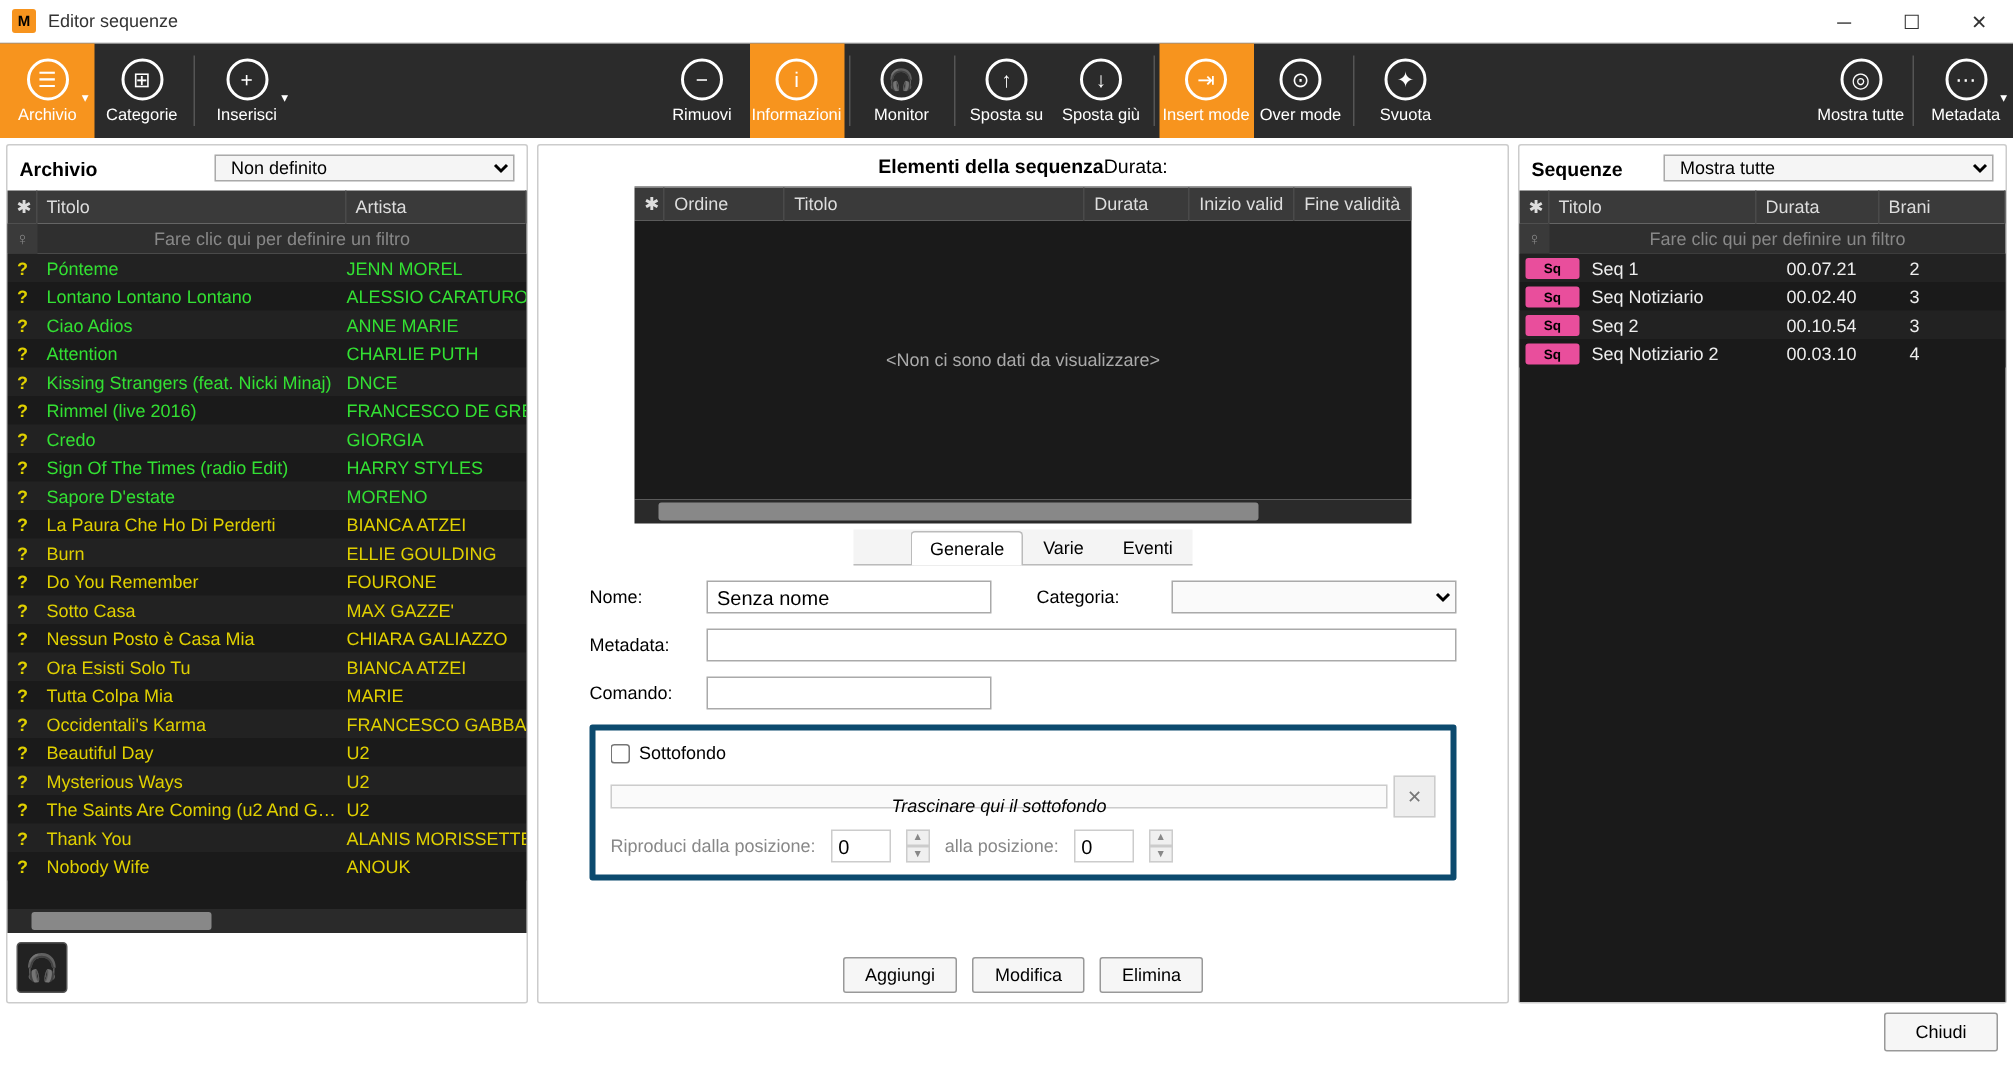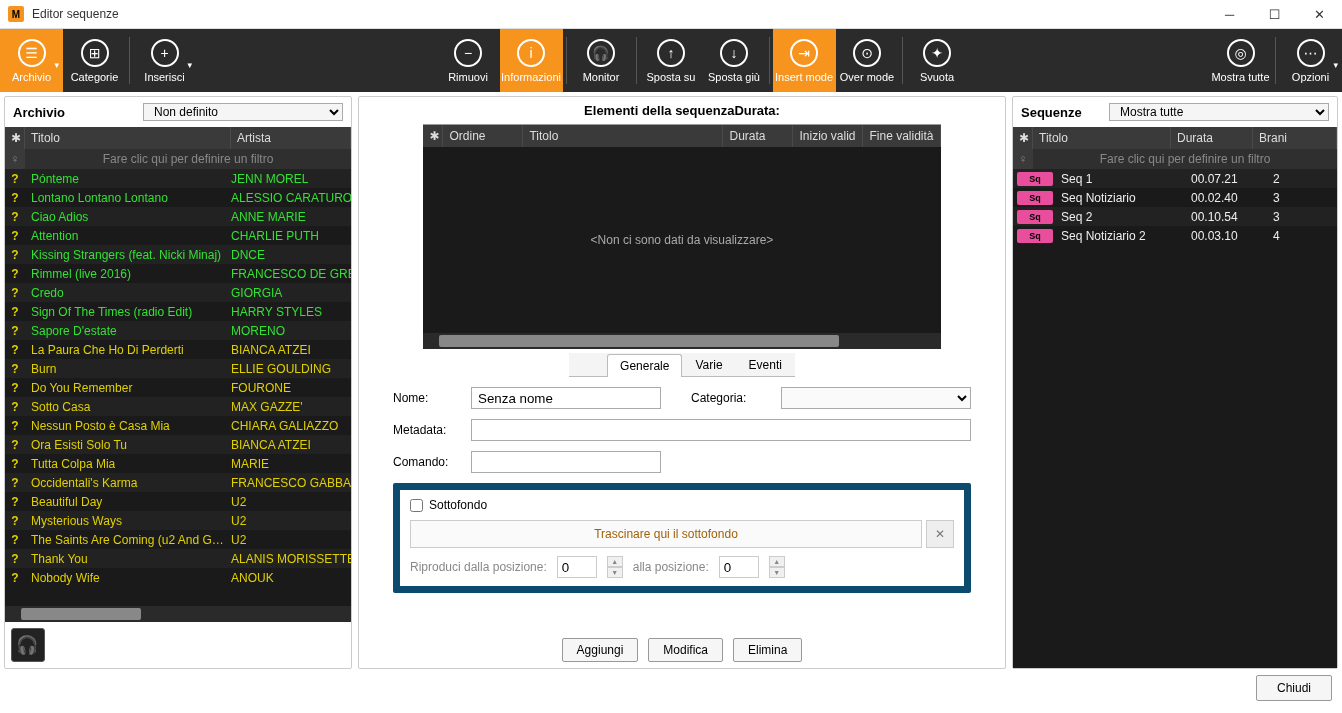--- a/index.html
+++ b/index.html
@@ -47,39 +47,39 @@
 
 .hscroll { height: 16px; background:#2a2a2a; position:relative; }
 .hscroll .thumb { position:absolute; left:16px; top:2px; height:12px; width:120px; background:#888; border-radius:2px; }
 .hscroll.wide .thumb { width: 400px; }
 
 .headphone-box { padding: 6px; }
 .headphone { width: 34px; height: 34px; border:1px solid #555; display:flex;align-items:center;justify-content:center;color:#ccc;font-size:18px;background:#222; border-radius:3px; }
 
 .mid-top-head { display:flex; padding: 6px 10px; }
 .mid-top-head .l { font-weight:bold; font-size:13px; flex:1; }
-.mid-top-head .r { font-weight:bold; font-size:13px; }
+.mid-top-head .r { font-weight:normal; font-size:13px; }
 
 .seqgrid { flex: 0 0 225px; display:flex; flex-direction:column; border-top:1px solid #999; }
 .seqgrid .body { flex:1; background:#1a1a1a; color:#aaa; display:flex; align-items:center; justify-content:center; font-size:12px; }
 
 .tabs { display:flex; border-bottom:1px solid #bbb; background:#f4f4f4; margin-top:4px; }
 .tab { padding: 4px 12px; font-size:12px; border:1px solid transparent; border-bottom:none; cursor:pointer; }
 .tab.active { background:#fff; border-color:#bbb; border-radius:3px 3px 0 0; position:relative; top:1px;margin-left:38px; }
 
 .form { padding: 10px 12px; font-size:12px; flex:1; }
 .frow { display:flex; align-items:center; margin-bottom: 10px; }
 .frow label { width: 78px; }
 .frow input[type=text] { height:22px; border:1px solid #aaa; padding:0 6px; }
 .frow .sel { height:22px; border:1px solid #aaa; background:#fafafa; width:190px; }
 
-.sottof { border:7px solid #0c4a6e; border-radius:2px; padding:8px 10px; }
+.sottof { border:4px solid #0c4a6e; border-radius:2px; padding:8px 10px; }
 .sottof .chk { display:flex; align-items:center; gap:6px; margin-bottom:8px; }
 .dragzone { display:flex; align-items:center; }
-.dragzone .dz { flex:1; height:28px; border:1px solid #ccc; background:#fafafa; color:#a16207; text-align:center; line-height:26px; }
+.dragzone .dz { flex:1; height:16px; border:1px solid #ccc; background:#fafafa; color:#000000; text-align:center; line-height:26px;font-style:italic; }
 .dragzone .xbtn { width:28px; height:28px; border:1px solid #ccc; margin-left:4px; text-align:center; line-height:26px; color:#777; background:#eee; }
 .spinrow { display:flex; align-items:center; gap:10px; margin-top:8px; color:#888; }
 .spinrow input { width:40px; height:22px; border:1px solid #ccc; text-align:left; padding:0 4px; }
 .spinbtn { width:16px; display:flex; flex-direction:column; }
 .spinbtn span { height:11px; border:1px solid #ccc; font-size:7px; text-align:center; line-height:9px; background:#f0f0f0; }
 
 .actionbtns { padding: 6px 4px; display:flex; gap:10px; }
 .actionbtns button { padding: 4px 14px; border:1px solid #999; background:#f6f6f6; font-size:12px; border-radius:2px; }
 
 .seqlist { flex:1; background:#1a1a1a; font-size:12px; }
@@ -159,21 +159,21 @@
   </div>
   <div class="tgap"></div>
   <div class="toolbar-right">
     <div class="tbtn">
       <div class="circ">◎</div>
       <span>Mostra tutte</span>
     </div>
     <div class="tsep"></div>
     <div class="tbtn">
       <div class="circ">⋯</div>
-      <span>Opzioni</span>
+      <span>Metadata</span>
       <span class="caret">▾</span>
     </div>
   </div>
 </div>
 
 <div class="main">
 
   <div class="panel left">
     <div class="phead">
       <div class="plabel">Archivio</div>

